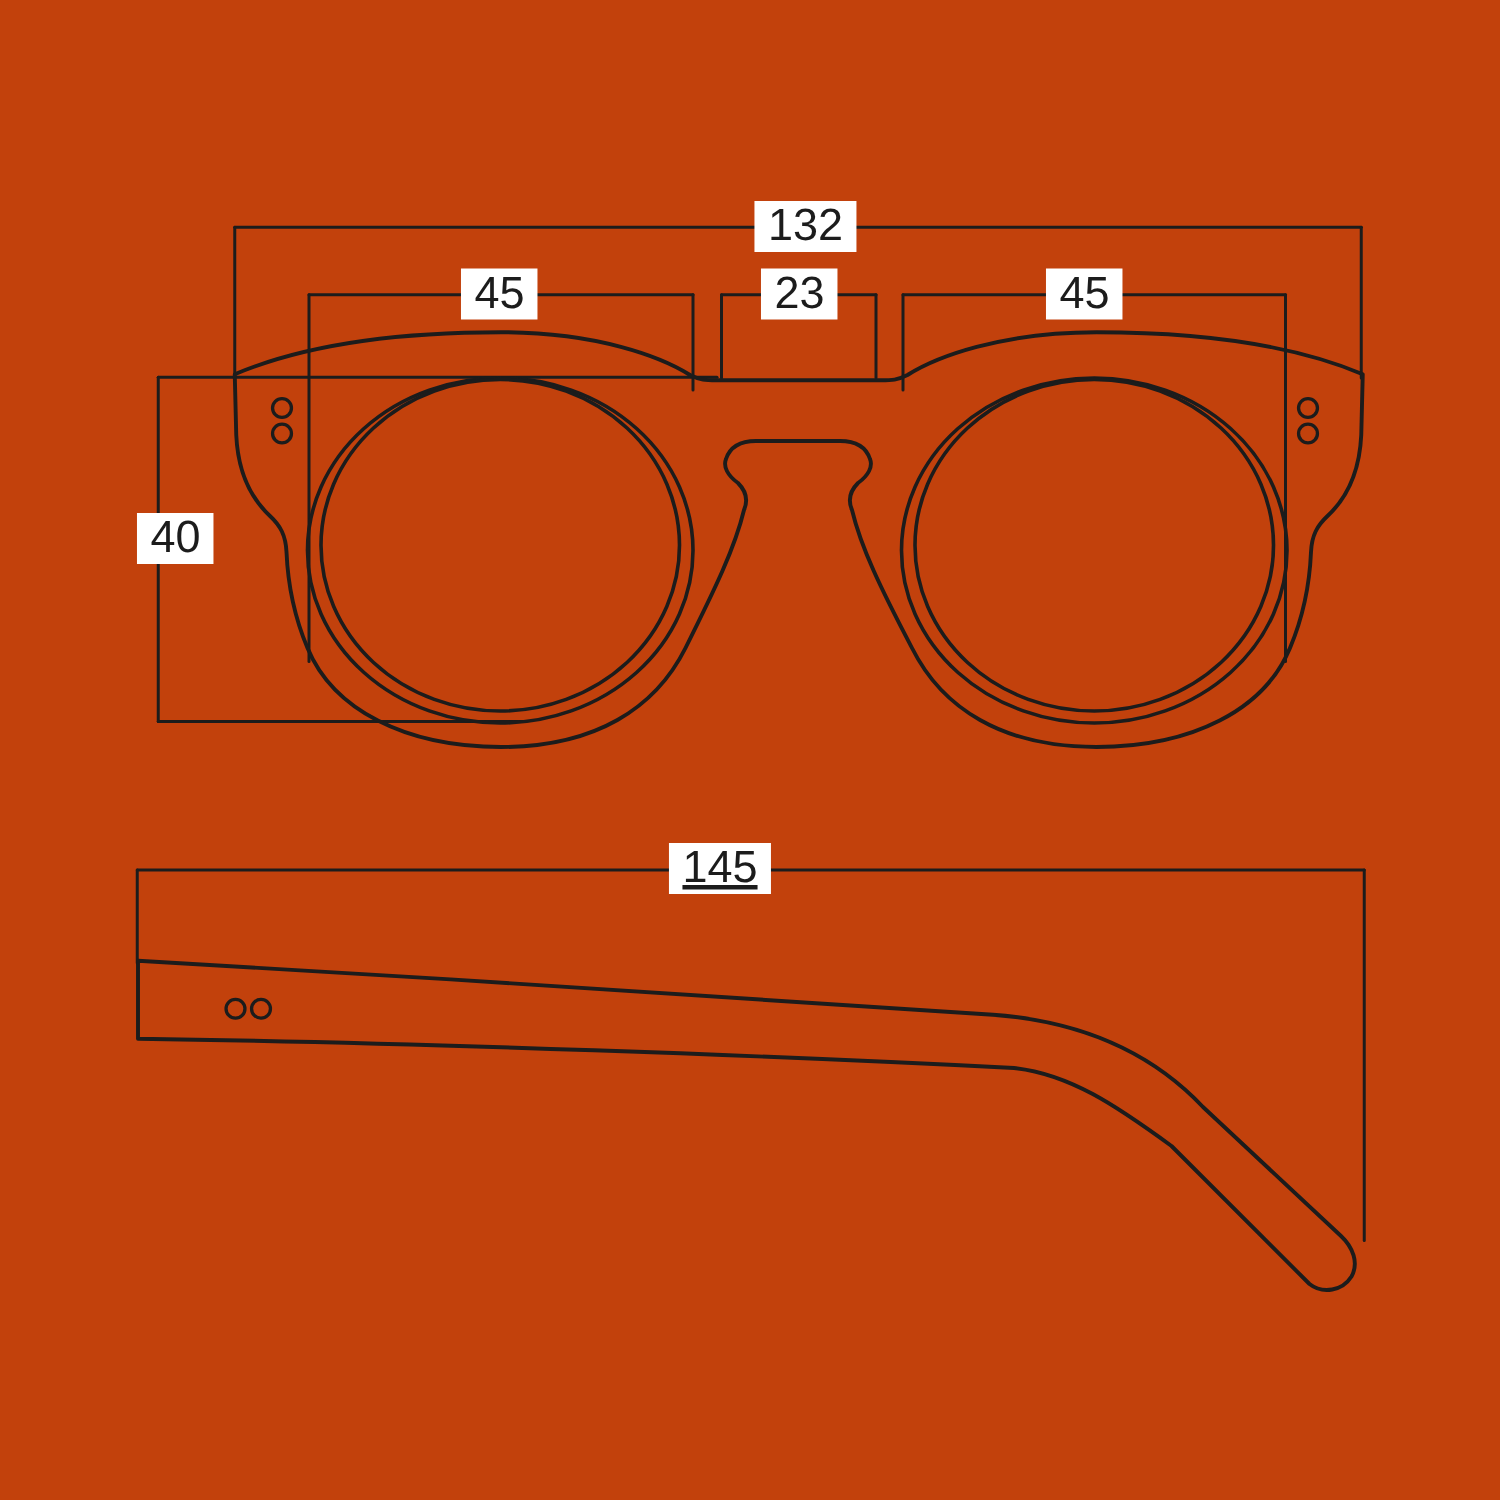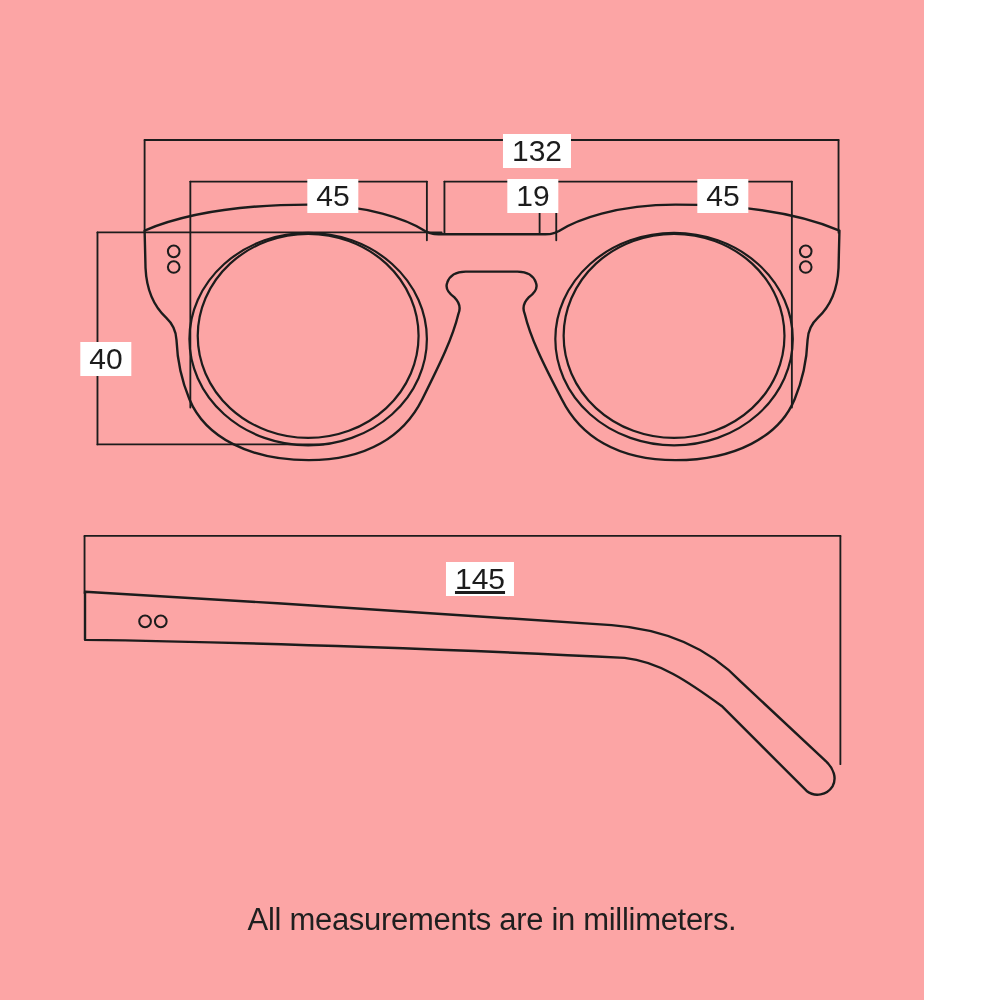--- a/index.html
+++ b/index.html
@@ -2,23 +2,23 @@
 <html><head>
 <meta charset="utf-8">
 <style>
   html, body {
     margin: 0;
     padding: 0;
     background: #ffffff;
   }
   #canvas {
     position: relative;
-    width: 924px;
+    width: 1000px;
     height: 1000px;
-    background: #fca5a5;
+    background: #c2410c;
     overflow: hidden;
     font-family: "Liberation Sans", sans-serif;
   }
   #drawing {
     position: absolute;
     inset: 0;
   }
   .dim-label {
     position: absolute;
     transform: translate(-50%, -50%);
@@ -152,23 +152,22 @@
         <circle cx="157" cy="672.5" r="6.3"></circle>
         <circle cx="174" cy="672.5" r="6.3"></circle>
       </g>
     </g>
   </svg>
 
   <div class="dim-label" style="left:537px; top:151px;">132</div>
 
   <div class="dim-label" style="left:333px; top:196px;">45</div>
 
-  <div class="dim-label" style="left:533px; top:196px;">19</div>
+  <div class="dim-label" style="left:533px; top:196px;">23</div>
 
   <div class="dim-label" style="left:723px; top:196px;">45</div>
 
-  <div class="dim-label" style="left:106px; top:359px;text-align:center;">40</div>
+  <div class="dim-label" style="left:117px; top:359px;text-align:center;">40</div>
 
   <div class="dim-label" style="left:480px; top:579px;text-decoration:underline;">145</div>
 
-  <div class="caption">All measurements are in millimeters.</div>
 
 </div>
 
 </body></html>

